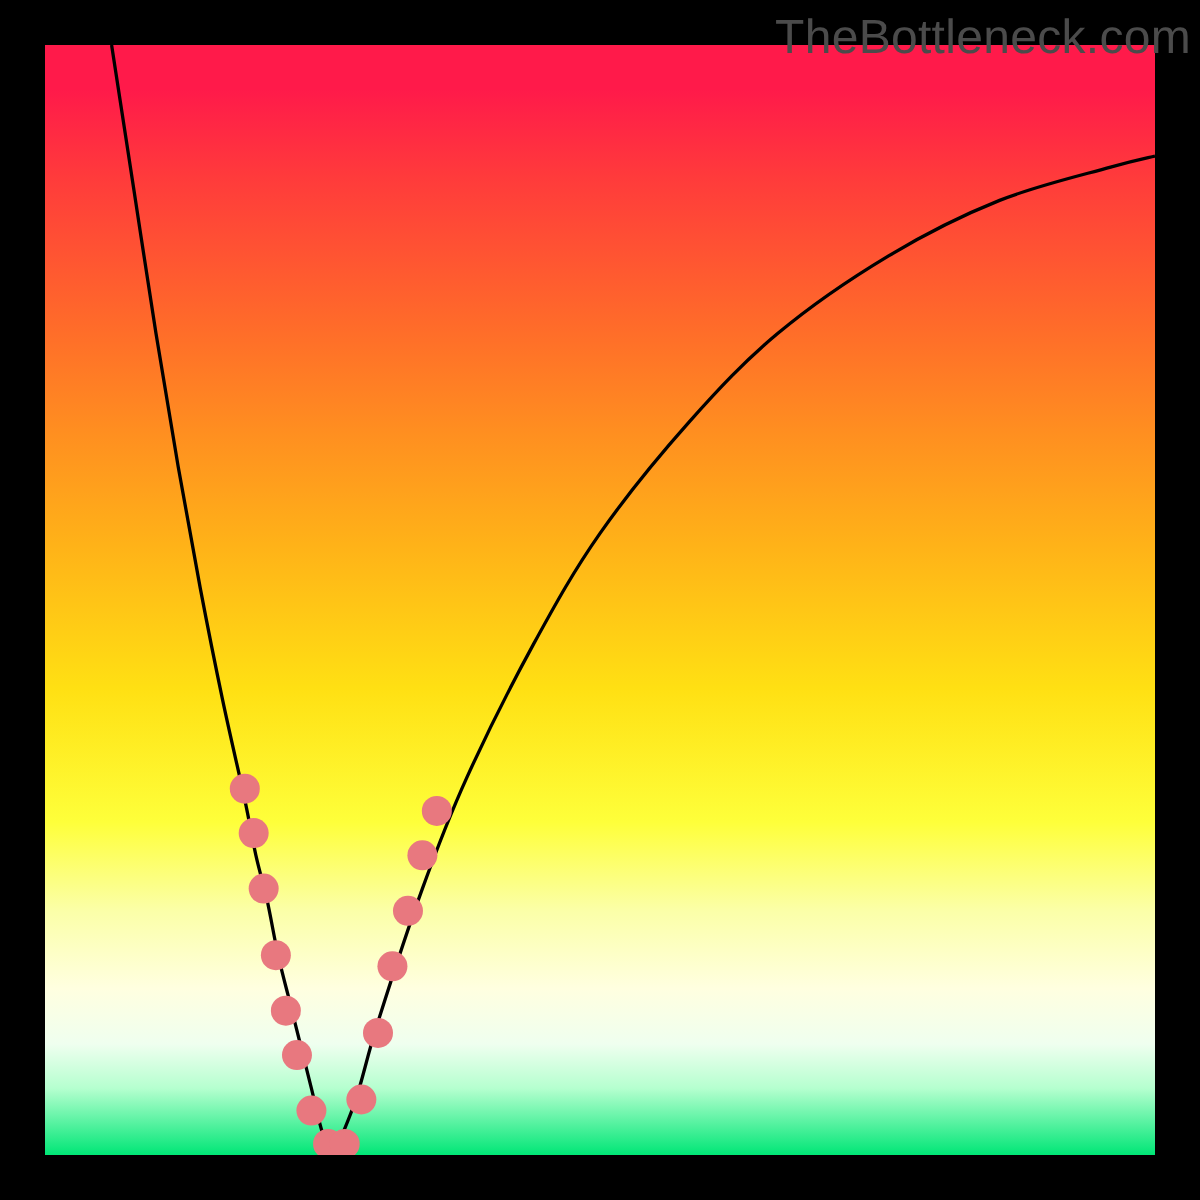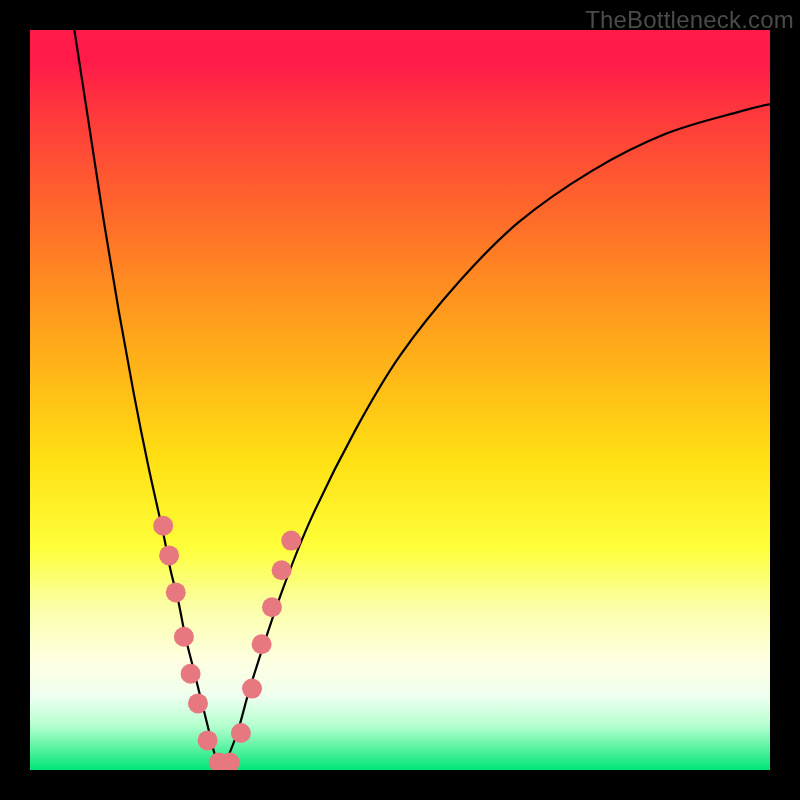--- a/index.html
+++ b/index.html
@@ -11,21 +11,21 @@
   #ff6a2a 25%,
   #ff8f20 35%,
   #ffb218 45%,
   #ffe013 58%,
   #feff3a 70%,
   #fbffa8 78%,
   #ffffe0 85%,
   #efffef 90%,
   #b5ffcf 94%,
   #00e676 100%)}
-.watermark{position:absolute;right:6px;top:6px;color:#4b4b4b;font-size:24px;font-weight:400;letter-spacing:.2px}
+.watermark{position:absolute;right:6px;top:6px;color:#4b4b4b;font-size:32px;font-weight:400;letter-spacing:.2px}
 svg.curves{position:absolute;left:0;top:0}
 </style>
 </head>
 <body>
 
 <div class="frame">
   <div class="plot">
 
     <svg class="curves" width="740" height="740" viewBox="0 0 740 740">
       <path id="left-path" fill="none" stroke="#000" stroke-width="2.2" d="M 44.4 0 C 46.86666666666667 16.033333333333342, 54.266666666666666 64.13333333333338, 59.2 96.20000000000005 C 64.13333333333334 128.2666666666667, 69.06666666666666 161.56666666666666, 74 192.39999999999998 C 78.93333333333334 223.2333333333333, 83.86666666666666 252.83333333333331, 88.8 281.2 C 93.73333333333333 309.56666666666666, 98.66666666666667 336.69999999999993, 103.60000000000001 362.59999999999997 C 108.53333333333335 388.5, 113.46666666666667 413.1666666666667, 118.4 436.6 C 123.33333333333334 460.03333333333336, 129.5 485.93333333333334, 133.2 503.2 C 136.89999999999998 520.4666666666667, 138.13333333333333 529.1, 140.6 540.2 C 143.06666666666666 551.3000000000001, 145.53333333333333 558.6999999999999, 148 569.8 C 150.46666666666667 580.9, 152.93333333333334 595.6999999999999, 155.4 606.8 C 157.86666666666667 617.9, 160.33333333333334 626.5333333333333, 162.8 636.4 C 165.26666666666668 646.2666666666667, 167.73333333333335 656.1333333333333, 170.20000000000002 666 C 172.66666666666669 675.8666666666667, 175.13333333333333 685.7333333333333, 177.6 695.6 C 180.06666666666666 705.4666666666667, 182.53333333333333 717.8000000000001, 185 725.2 C 187.46666666666667 732.6, 191.16666666666669 737.5333333333333, 192.4 740"></path>

